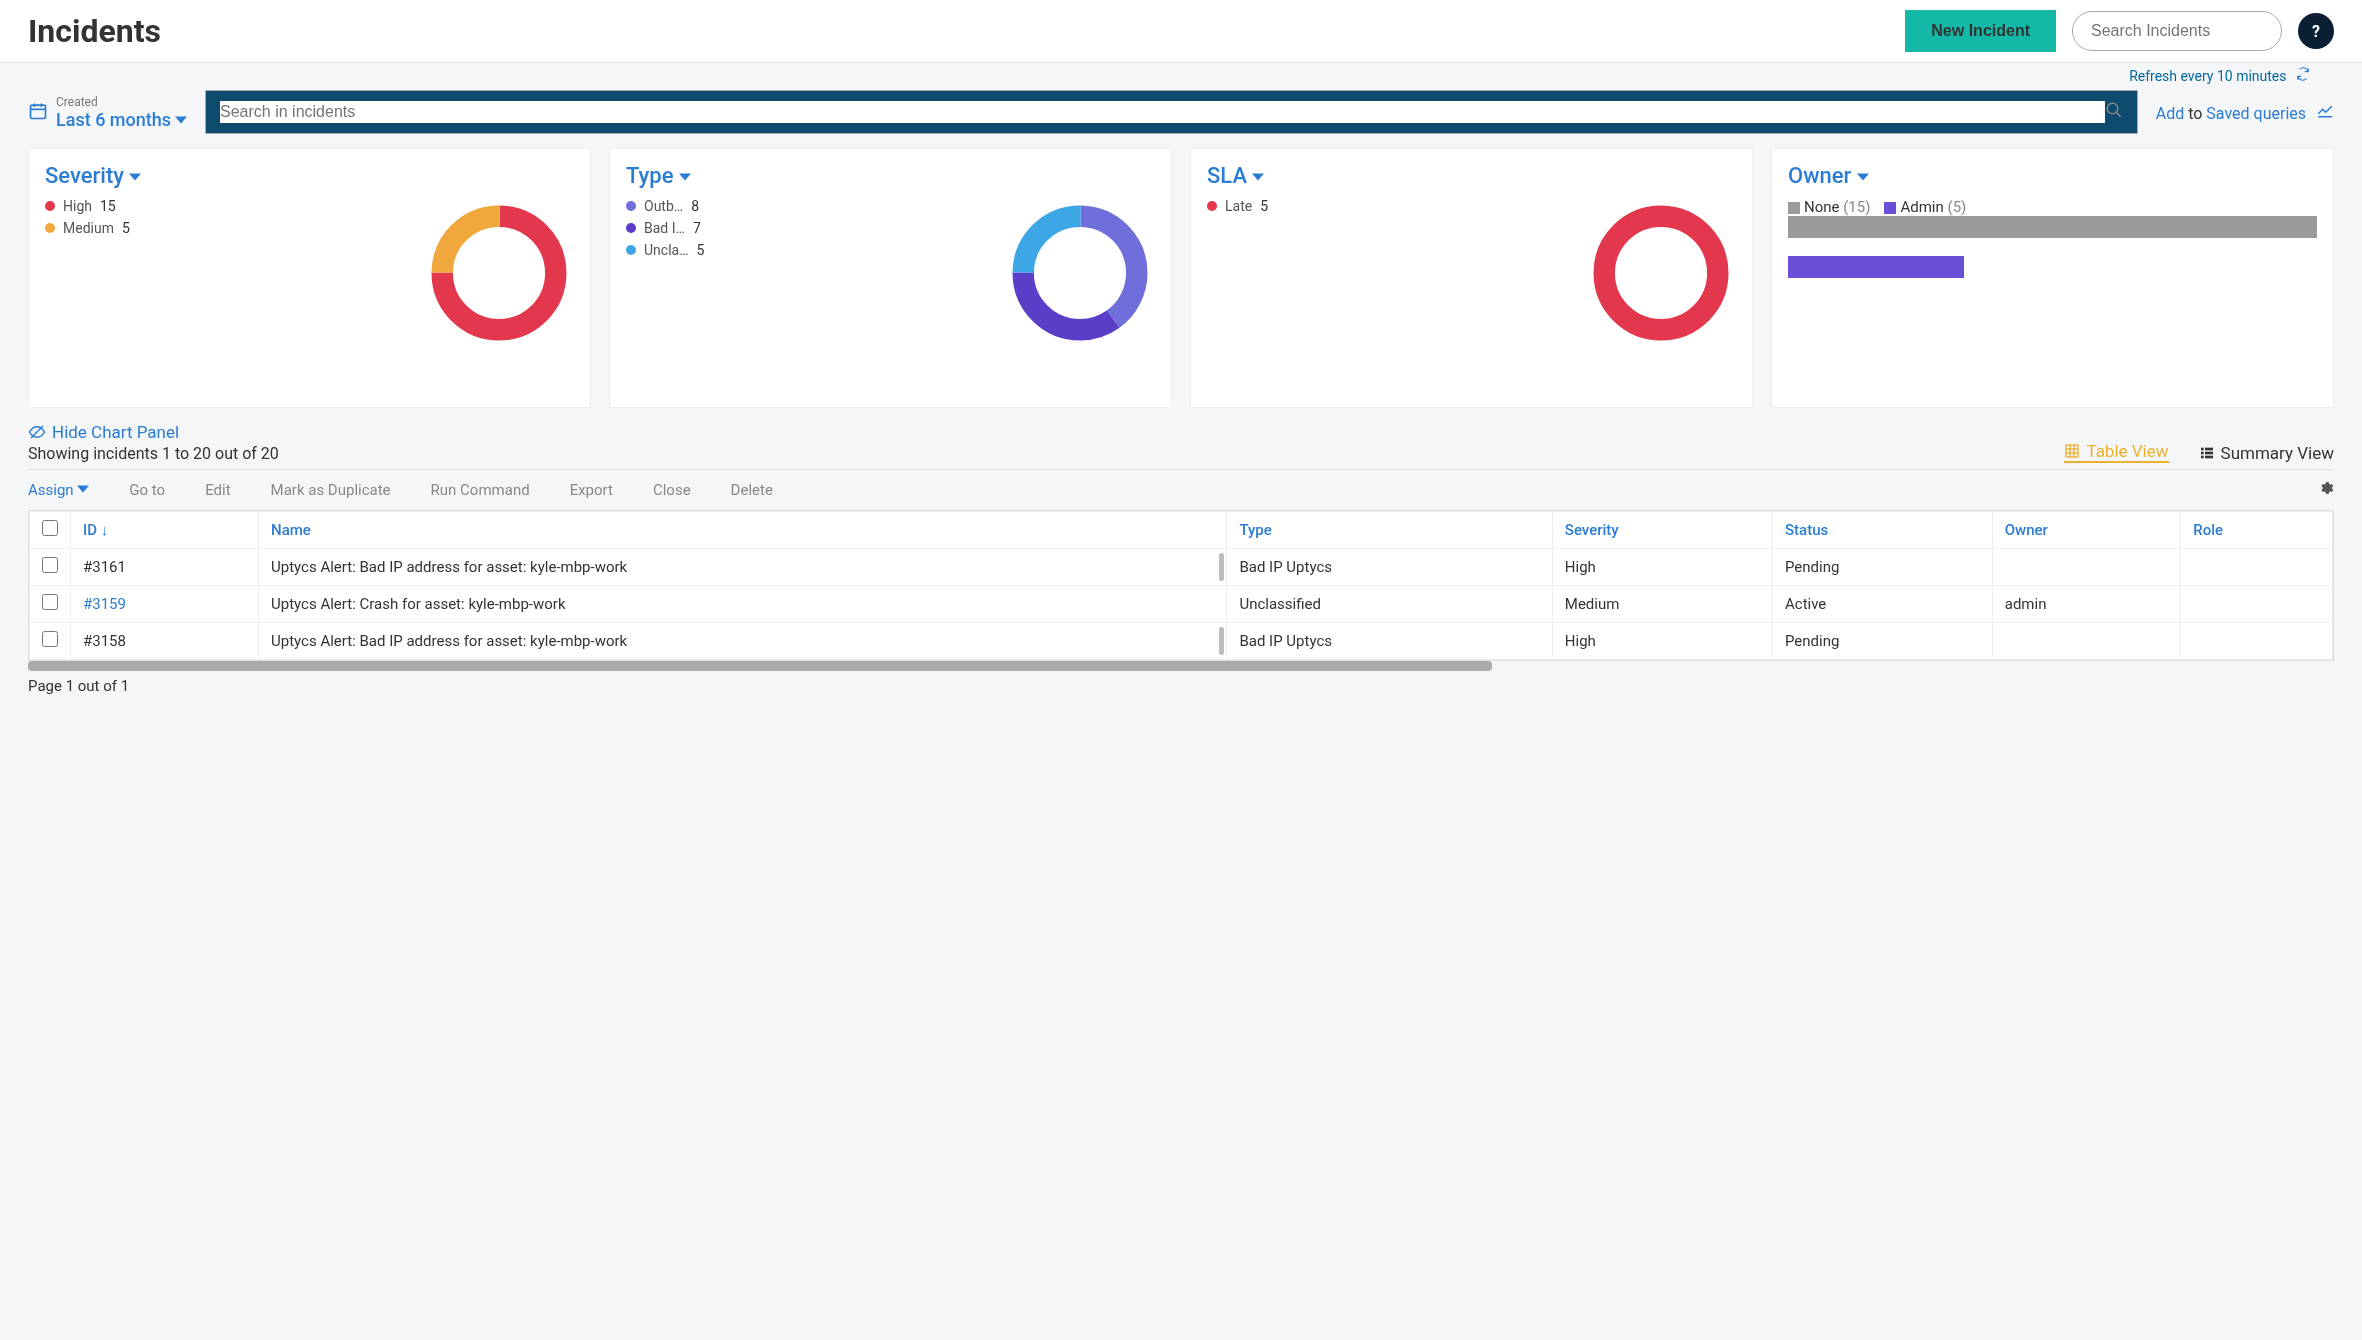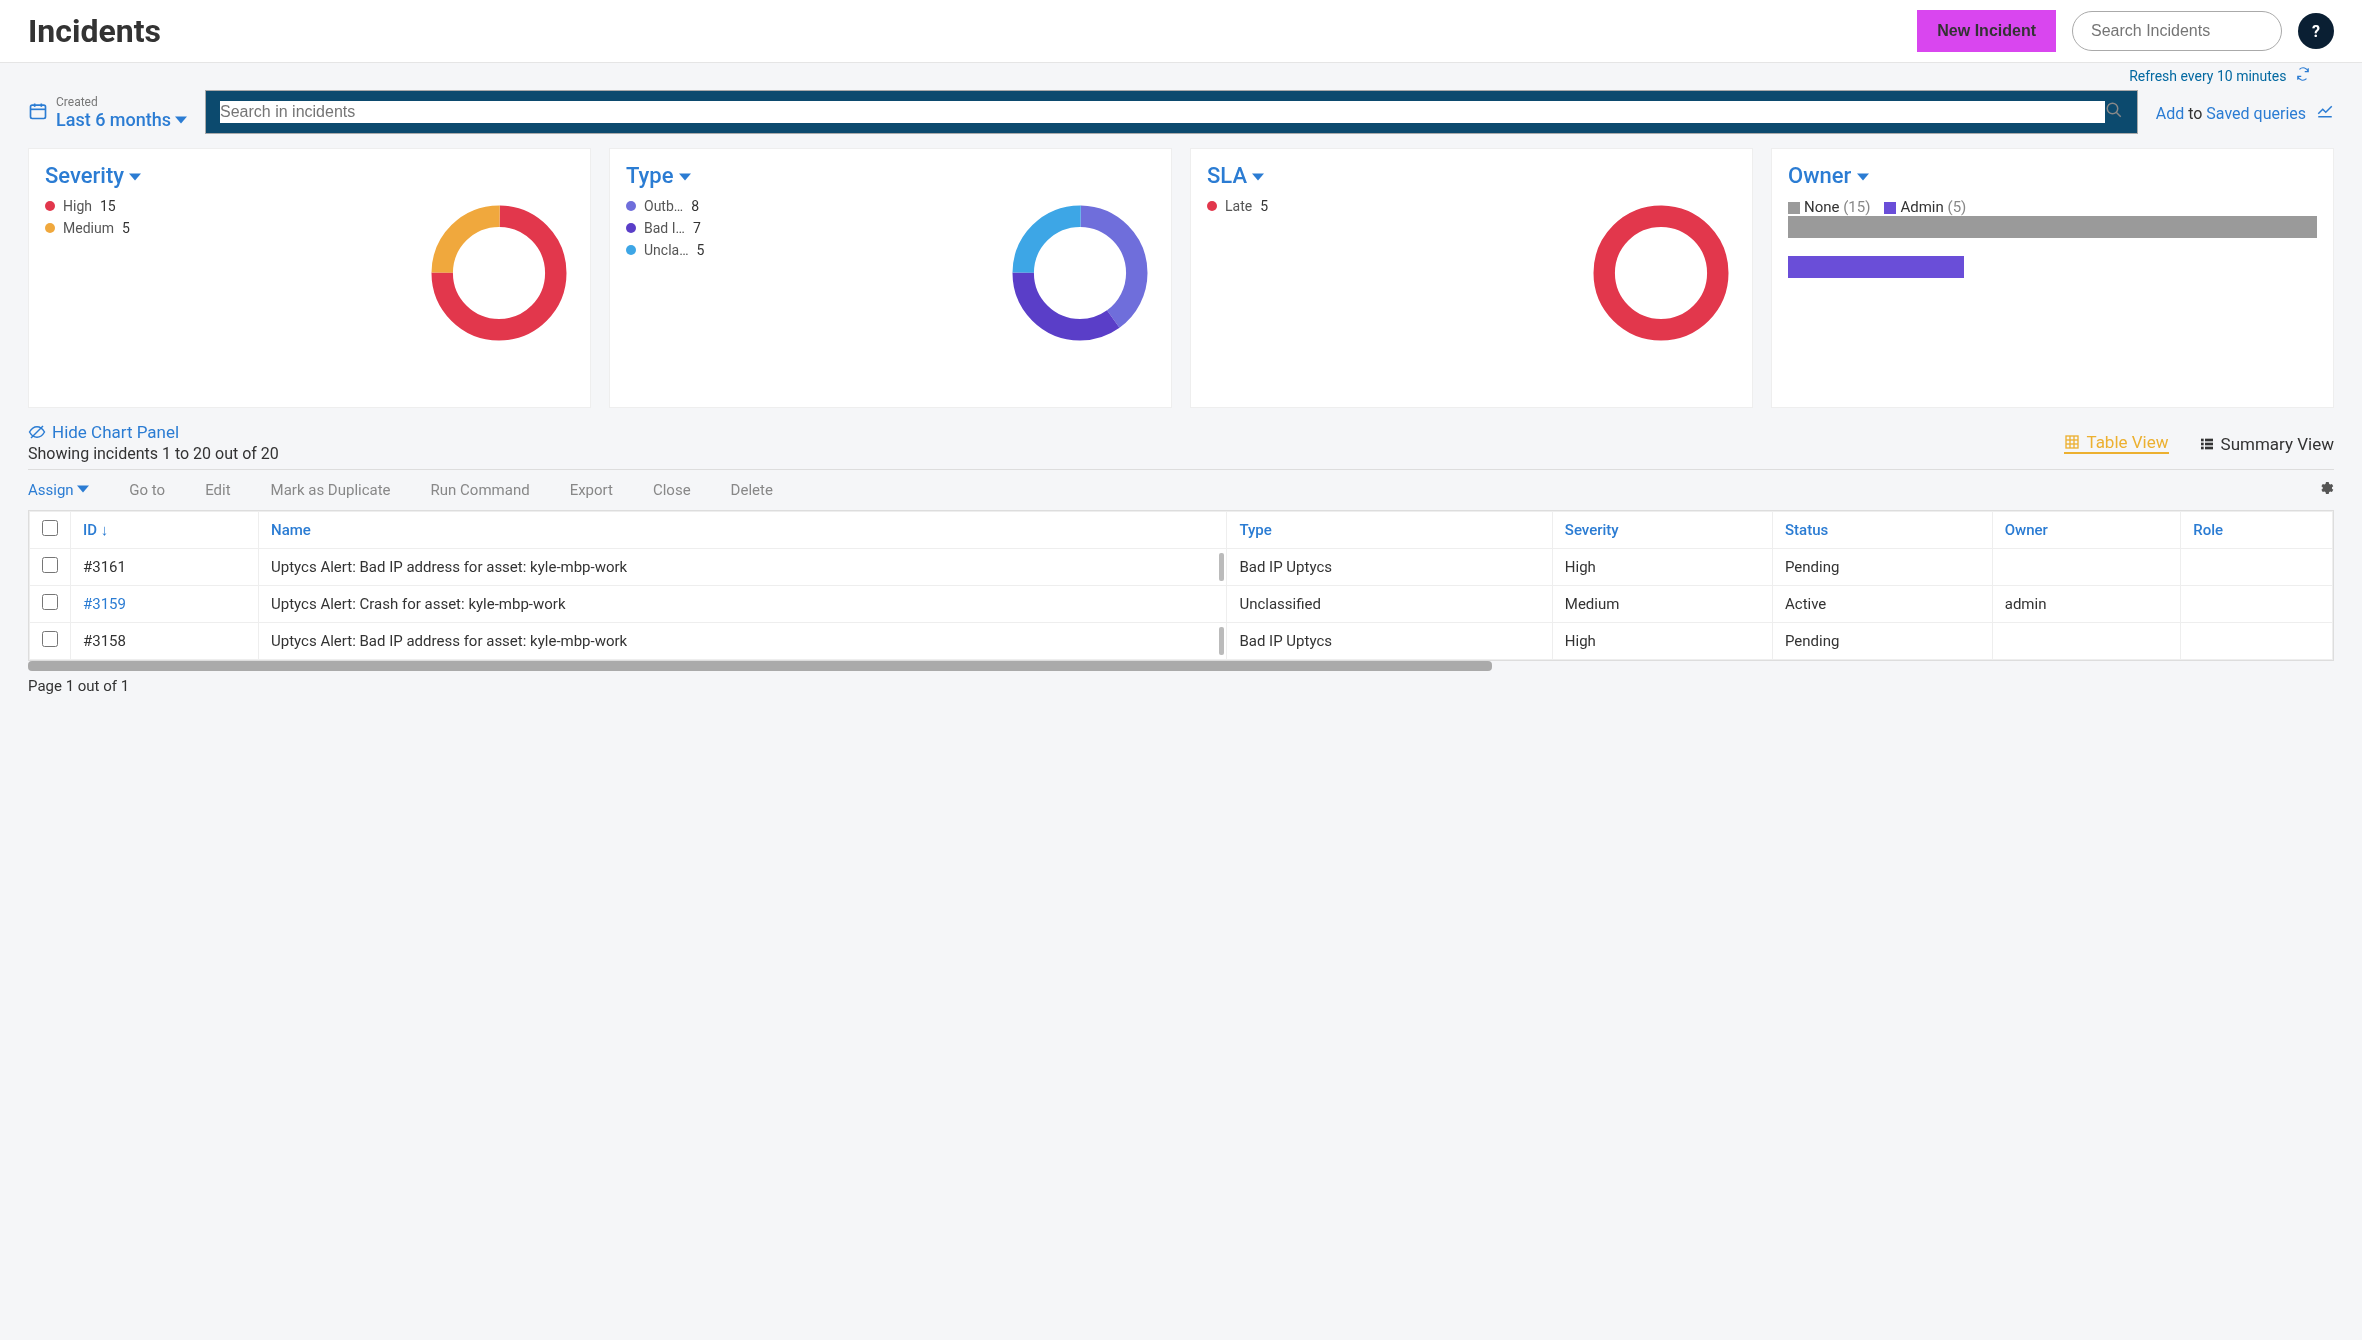--- a/index.html
+++ b/index.html
@@ -1,20 +1,20 @@
 <!DOCTYPE html>
 <html><head>
 <meta charset="utf-8">
 <style>
   * { box-sizing: border-box; margin: 0; padding: 0; }
   body { font-family: -apple-system, BlinkMacSystemFont, "Segoe UI", Roboto, sans-serif; background: #f5f6f8; color: #333; }
   .header { display: flex; align-items: center; justify-content: space-between; padding: 10px 28px; background: #fff; border-bottom: 1px solid #e5e5e5; }
   .page-title { font-size: 32px; font-weight: 700; color: #333; }
   .header-right { display: flex; align-items: center; gap: 16px; }
-  .btn-new { background: #d946ef; color: #333; border: none; padding: 12px 20px; font-size: 16px; font-weight: 600; cursor: pointer; }
+  .btn-new { background: #14b8a6; color: #333; border: none; padding: 12px 26px; font-size: 16px; font-weight: 600; cursor: pointer; }
   .search-incidents { border: 1px solid #aaa; border-radius: 22px; padding: 10px 18px; font-size: 16px; width: 210px; color: #999; }
   .help-circle { width: 36px; height: 36px; border-radius: 50%; background: #0a1f33; color: #fff; display: flex; align-items: center; justify-content: center; font-weight: bold; cursor: pointer; }
   .refresh-bar { text-align: right; padding: 4px 52px 0 0; font-size: 14px; color: #0369a1; }
   .refresh-bar .refresh-icon { display: inline-block; margin-left: 6px; cursor: pointer; }
   .filters-row { display: flex; align-items: center; gap: 18px; padding: 6px 28px 14px; }
   .created-filter { display: flex; align-items: flex-start; gap: 8px; cursor: pointer; }
   .created-filter .cal-icon { color: #2b7cd3; margin-top: 6px; }
   .created-filter .label { font-size: 12px; color: #777; }
   .created-filter .value { font-size: 18px; color: #2b7cd3; font-weight: 500; }
   .caret { display: inline-block; margin-left: 4px; }
@@ -32,21 +32,21 @@
   .legend-row { display: flex; align-items: center; gap: 8px; }
   .legend-dot { width: 10px; height: 10px; border-radius: 50%; flex-shrink: 0; }
   .legend-label { color: #555; white-space: nowrap; overflow: hidden; text-overflow: ellipsis; max-width: 60px; }
   .legend-count { color: #333; }
   .donut { width: 150px; height: 150px; margin-left: auto; }
   .owner-legend { display: flex; gap: 14px; font-size: 15px; }
   .owner-legend .sq { width: 12px; height: 12px; display: inline-block; margin-right: 4px; vertical-align: middle; }
   .owner-legend .name { color: #333; }
   .owner-legend .cnt { color: #888; }
   .bar { height: 22px; margin-bottom: 18px; }
-  .panel-controls { display: flex; align-items: center; justify-content: space-between; padding: 0 28px 6px; }
+  .panel-controls { display: flex; align-items: flex-end; justify-content: space-between; padding: 0 28px 6px; }
   .hide-panel { color: #2b7cd3; font-size: 17px; cursor: pointer; display: flex; align-items: center; gap: 6px; }
   .showing { font-size: 16px; color: #333; margin-top: 2px; }
   .views { display: flex; gap: 30px; font-size: 17px; align-items: flex-end; }
   .view-item { cursor: pointer; display: flex; align-items: center; gap: 6px; }
   .view-item.active { color: #ecb030; border-bottom: 2px solid #ecb030; }
   .divider { border-top: 1px solid #ddd; margin: 0 28px; }
   .actions-row { display: flex; align-items: center; gap: 40px; padding: 10px 28px; font-size: 15px; color: #888; }
   .actions-row .assign { color: #2b7cd3; cursor: pointer; }
   .actions-row .gear { margin-left: auto; color: #555; cursor: pointer; }
   .table-wrapper { margin: 0 28px; border: 1px solid #ddd; background: #fff; overflow-x: auto; position: relative; }

